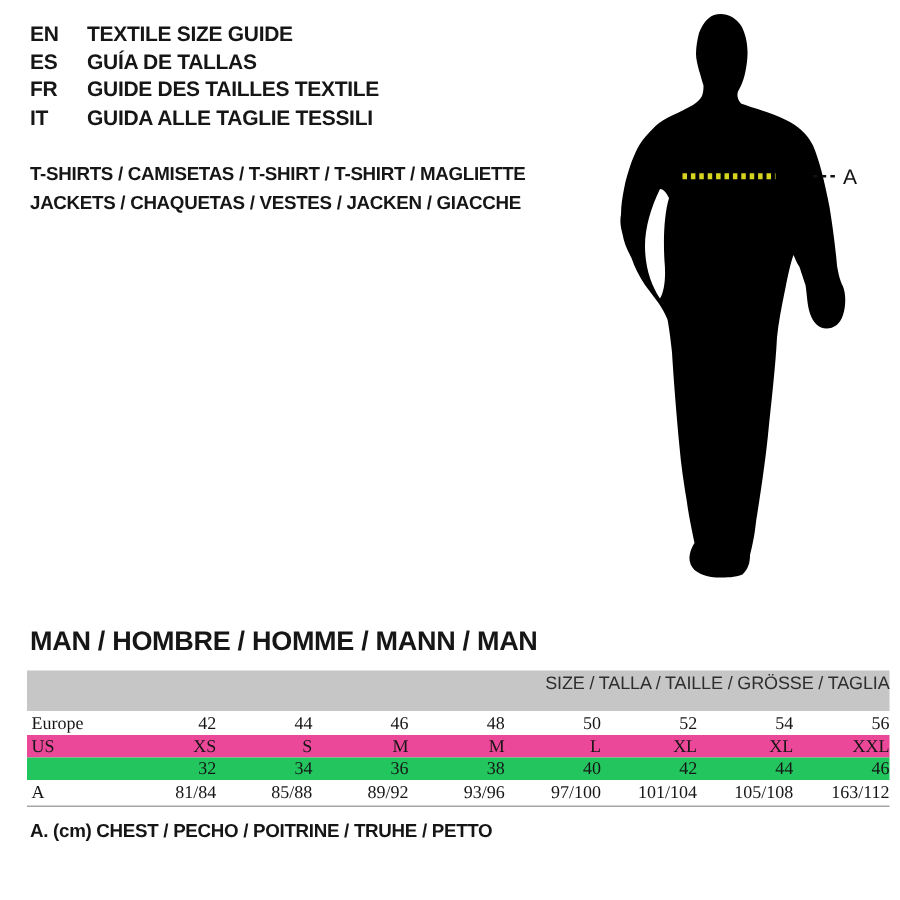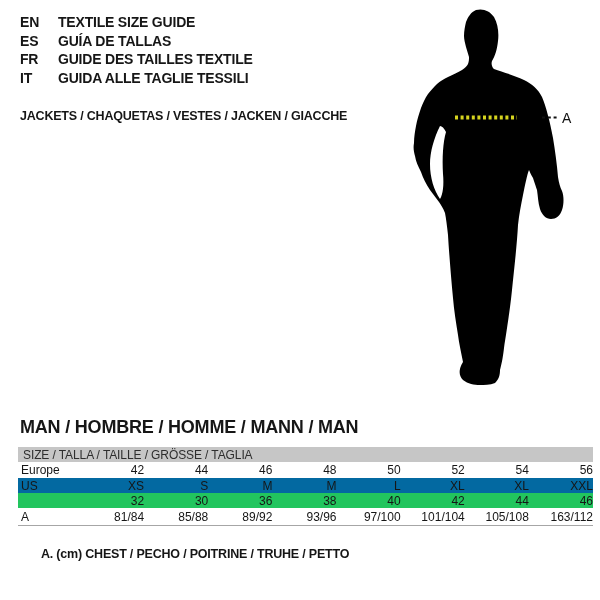--- a/index.html
+++ b/index.html
@@ -16,52 +16,53 @@
   .cat-block{left:20px;top:107px;font-weight:bold;font-size:12.5px;line-height:18.6px;letter-spacing:-0.2px;white-space:nowrap;}
 
   
   .figure-wrap{left:390px;top:0;width:210px;height:410px;}
 
   
   .section-title{left:20px;top:417px;font-weight:bold;font-size:18px;letter-spacing:-0.2px;white-space:nowrap;}
 
   
   .size-table{left:18px;top:447px;width:575px;font-size:12px;}
-  .tbl-header{height:15px;line-height:17px;background:#c6c6c6;color:#2e2e2e;padding-left:5px;
-              font-size:12px;letter-spacing:-0.1px;white-space:nowrap;}
-  .tbl-row{display:grid;grid-template-columns:62px repeat(8,1fr);align-items:center;}
+  .tbl-header{height:27px;line-height:17px;background:#c6c6c6;color:#2e2e2e;padding-left:5px;
+              font-size:12px;letter-spacing:-0.1px;white-space:nowrap;text-align:right;}
+  .tbl-row{display:grid;grid-template-columns:62px repeat(8,1fr);align-items:center;font-family:Liberation Serif, serif;}
   .row-europe{height:16px;}
-  .row-us{height:15px;background:#0369a1;}
+  .row-us{height:15px;background:#ec4899;}
   .row-num{height:15px;background:#22c55e;}
   .row-a{height:17px;border-bottom:1px solid #a6a6a6;}
   .tbl-label{padding-left:3px;text-align:left;}
   .tbl-cell{text-align:right;}
 
   
-  .footnote{left:20px;top:547px;font-weight:bold;font-size:12.5px;letter-spacing:-0.2px;white-space:nowrap;margin-left:21px;}
+  .footnote{left:20px;top:547px;font-weight:bold;font-size:12.5px;letter-spacing:-0.2px;white-space:nowrap;}
 </style>
 </head>
 <body>
 
 <div class="abs lang-block">
   <div class="lang-row">
     <span class="lang-code">EN</span><span>TEXTILE SIZE GUIDE</span>
   </div>
   <div class="lang-row">
     <span class="lang-code">ES</span><span>GUÍA DE TALLAS</span>
   </div>
   <div class="lang-row">
     <span class="lang-code">FR</span><span>GUIDE DES TAILLES TEXTILE</span>
   </div>
   <div class="lang-row">
     <span class="lang-code">IT</span><span>GUIDA ALLE TAGLIE TESSILI</span>
   </div>
 </div>
 
 <div class="abs cat-block">
+  <div>T-SHIRTS / CAMISETAS / T-SHIRT / T-SHIRT / MAGLIETTE</div>
   <div>JACKETS / CHAQUETAS / VESTES / JACKEN / GIACCHE</div>
 </div>
 
 <div class="abs figure-wrap">
   <svg width="210" height="410" viewBox="0 0 210 410" xmlns="http://www.w3.org/2000/svg">
     <path fill="#000000" d="
       M 86 10
       C 93 8 100 11 104 17
       C 108 24 109 33 108 41
       C 107 50 105 56 102 61
@@ -148,21 +149,21 @@
     <span class="tbl-cell">M</span>
     <span class="tbl-cell">L</span>
     <span class="tbl-cell">XL</span>
     <span class="tbl-cell">XL</span>
     <span class="tbl-cell">XXL</span>
   </div>
 
   <div class="tbl-row row-num">
     <span class="tbl-label"></span>
     <span class="tbl-cell">32</span>
-    <span class="tbl-cell">30</span>
+    <span class="tbl-cell">34</span>
     <span class="tbl-cell">36</span>
     <span class="tbl-cell">38</span>
     <span class="tbl-cell">40</span>
     <span class="tbl-cell">42</span>
     <span class="tbl-cell">44</span>
     <span class="tbl-cell">46</span>
   </div>
 
   <div class="tbl-row row-a">
     <span class="tbl-label">A</span>

